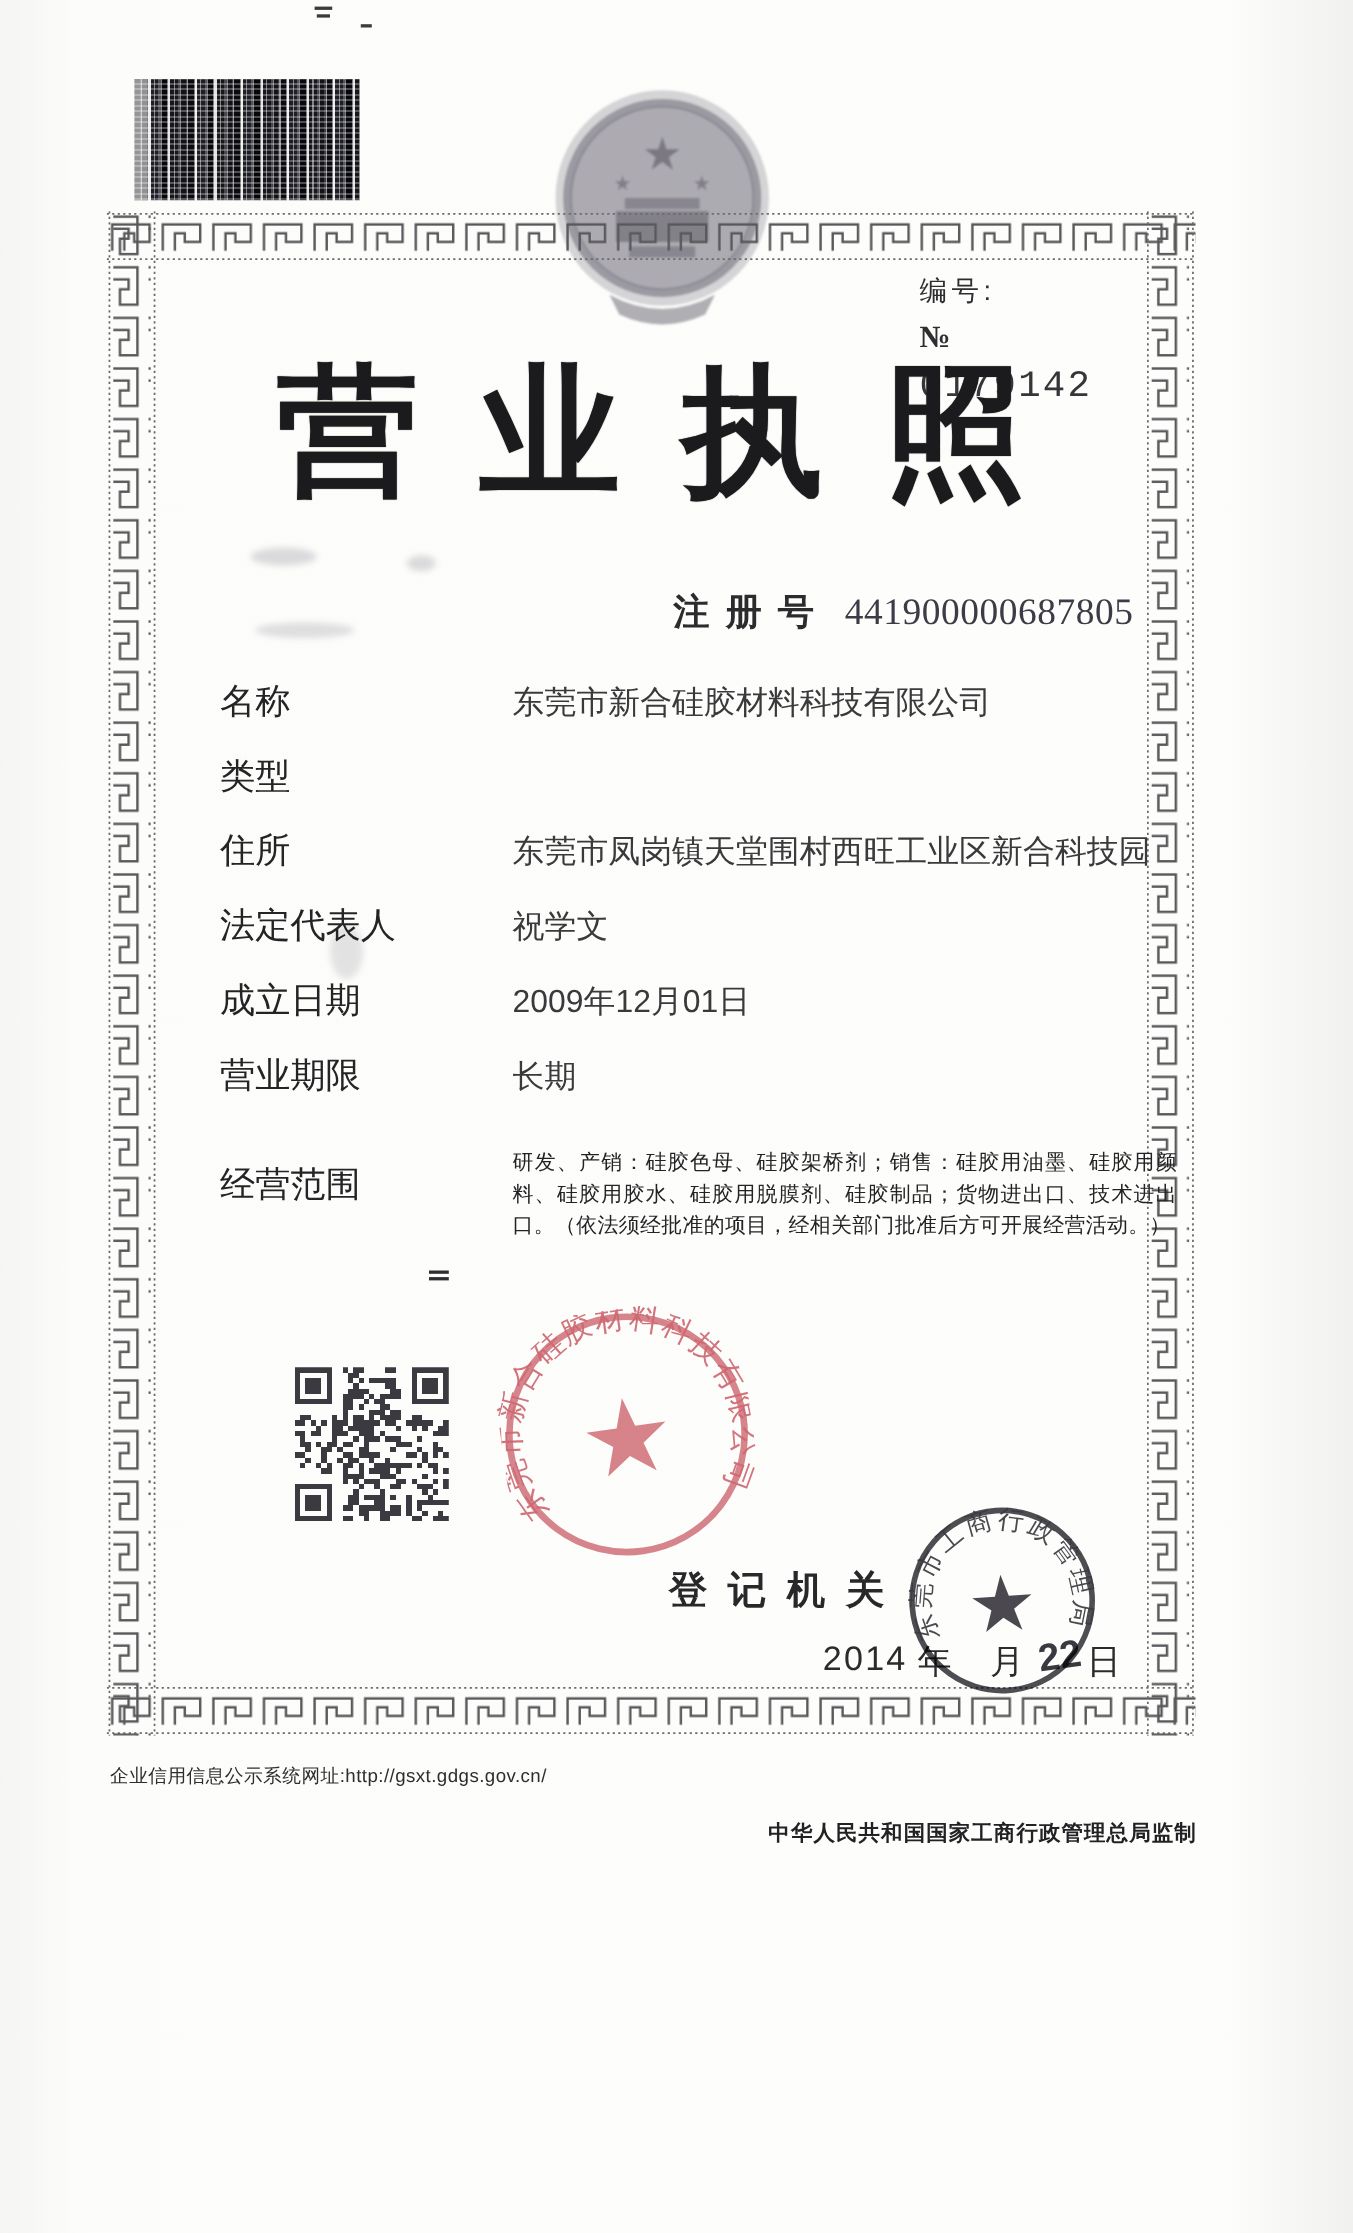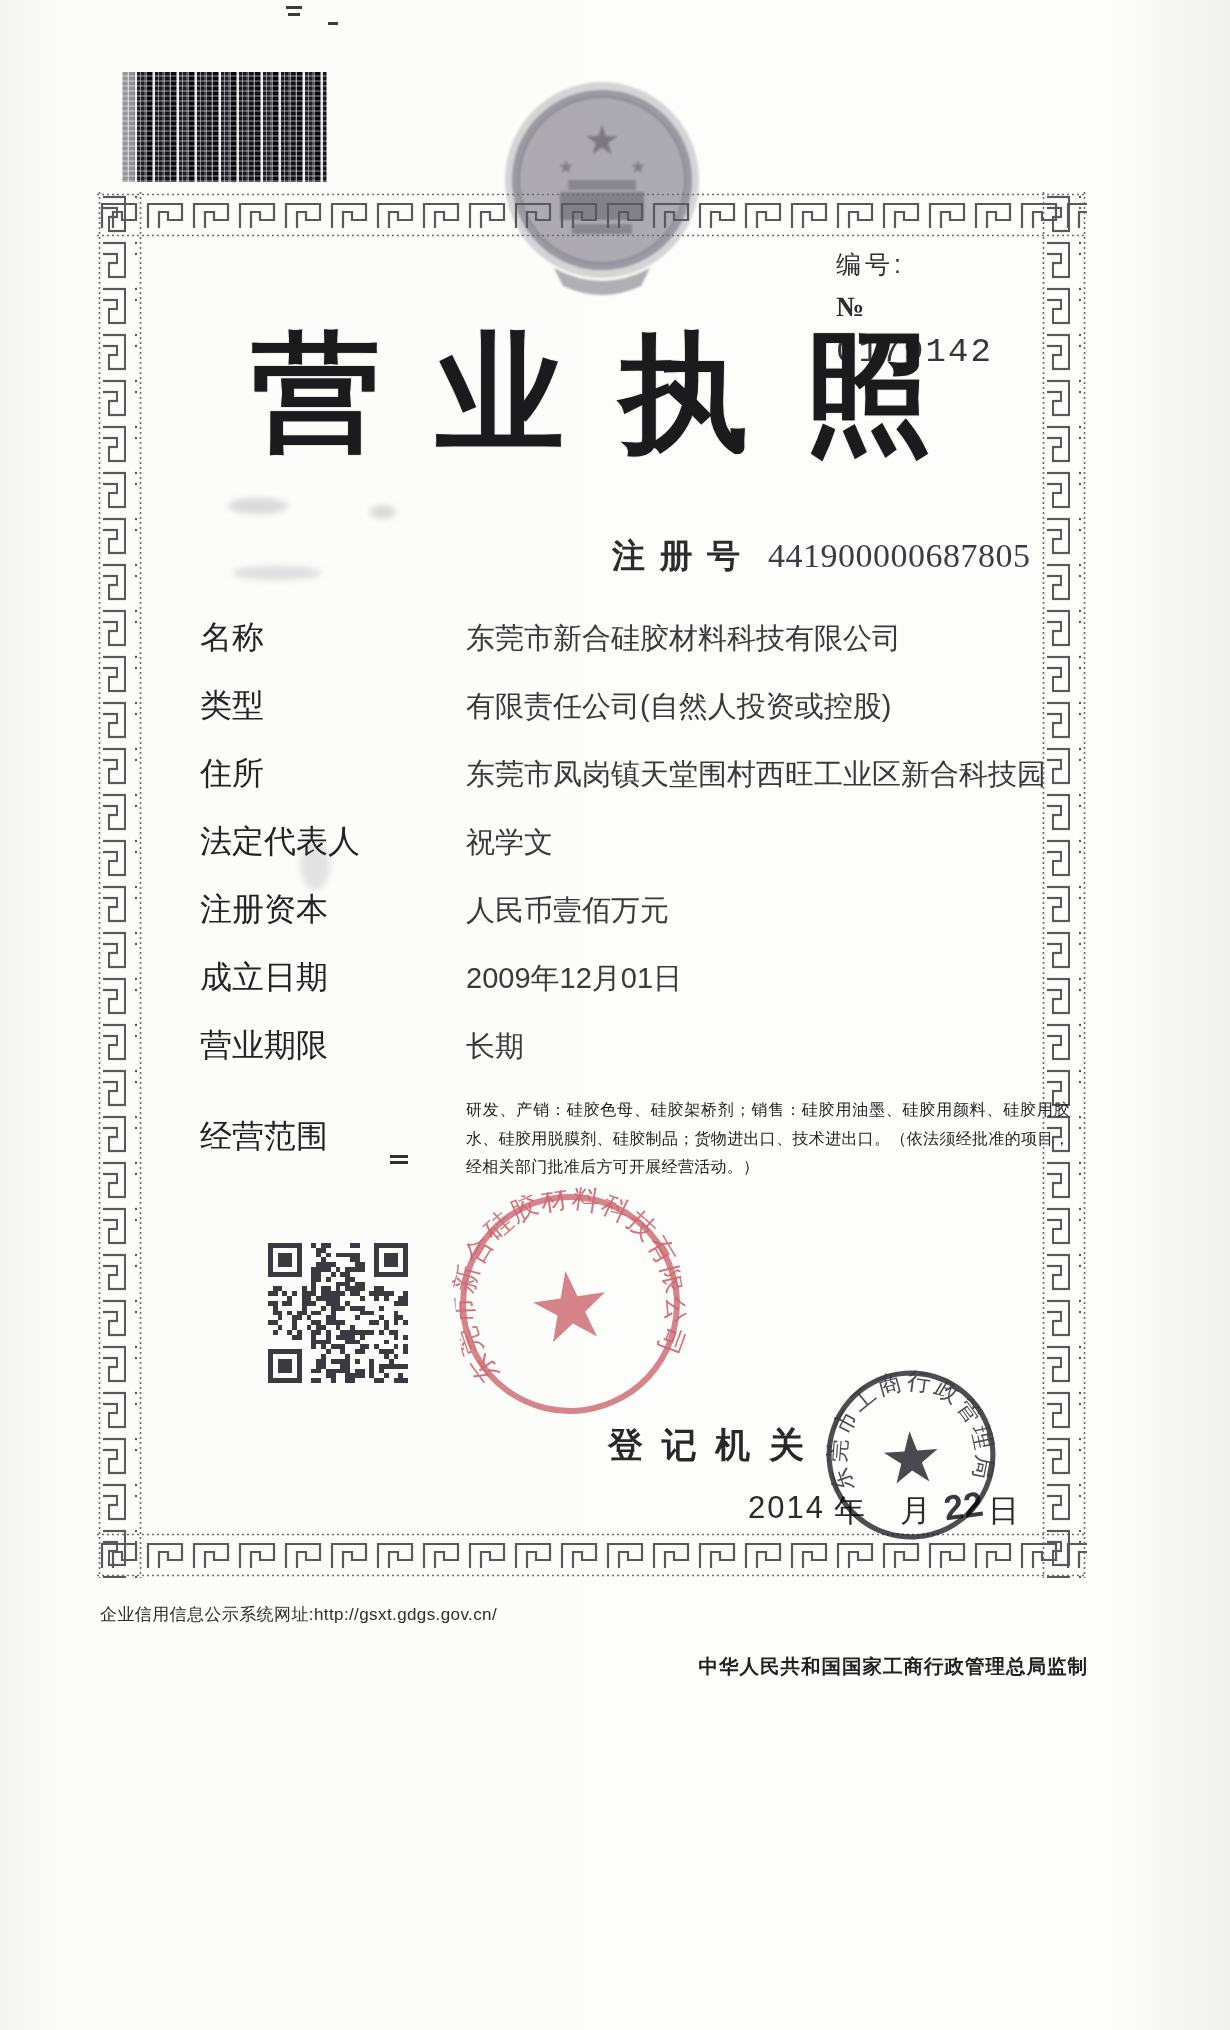--- a/index.html
+++ b/index.html
@@ -52,22 +52,22 @@
   }
   .regline{position:absolute;left:612px;top:534px;display:flex;align-items:baseline;}
   .reg-label{width:128px;font-size:33px;font-weight:600;color:#2c2c2e;}
   .reg-number{margin-left:28px;font-family:"Liberation Serif",serif;font-size:34px;color:#3c3c46;letter-spacing:.5px;}
   .rows{position:absolute;left:200px;top:616px;width:870px;}
   .row{display:flex;align-items:baseline;height:68px;}
   .row.last{align-items:center;height:auto;}
   .flabel{width:250px;flex:0 0 250px;font-size:32px;font-weight:400;color:#242426;}
   .fvalue{margin-left:16px;font-size:29px;color:#3a3a3c;white-space:nowrap;}
   .row.last .fvalue{
-    white-space:normal;width:618px;font-size:16px;line-height:28.5px;
-    text-align:justify;color:#232325;margin-top:4px;letter-spacing:.3px;font-weight:500;
+    white-space:normal;width:618px;font-size:19px;line-height:28.5px;
+    text-align:justify;color:#232325;margin-top:20px;letter-spacing:.3px;font-weight:500;
   }
   .justify{display:flex;justify-content:space-between;}
   .eq-mark{position:absolute;left:390px;top:1155px;width:18px;height:10px;}
   .eq-mark i{display:block;background:#2f2f31;height:3px;margin-bottom:3px;}
   
   .smudge{position:absolute;border-radius:50%;filter:blur(3px);background:#9a98a2;opacity:.35;}
   .smudge.s1{left:228px;top:498px;width:60px;height:16px;}
   .smudge.s2{left:370px;top:505px;width:26px;height:14px;}
   .smudge.s3{left:232px;top:566px;width:90px;height:14px;opacity:.3;}
   .smudge.s4{left:300px;top:840px;width:30px;height:50px;opacity:.25;}
@@ -184,33 +184,28 @@
   <div class="smudge s3"></div>
   <div class="smudge s4"></div>
 
   <div class="rows">
     <div class="row">
       <span class="flabel"><span>名</span><span>称</span></span>
       <span class="fvalue">东莞市新合硅胶材料科技有限公司</span>
     </div>
     <div class="row">
       <span class="flabel"><span>类</span><span>型</span></span>
-      <span class="fvalue">有限责任公司(自然人投资或控股)</span>
     </div>
     <div class="row">
       <span class="flabel"><span>住</span><span>所</span></span>
       <span class="fvalue">东莞市凤岗镇天堂围村西旺工业区新合科技园</span>
     </div>
     <div class="row">
       <span class="flabel"><span>法</span><span>定</span><span>代</span><span>表</span><span>人</span></span>
       <span class="fvalue">祝学文</span>
-    </div>
-    <div class="row">
-      <span class="flabel"><span>注</span><span>册</span><span>资</span><span>本</span></span>
-      <span class="fvalue">人民币壹佰万元</span>
     </div>
     <div class="row">
       <span class="flabel"><span>成</span><span>立</span><span>日</span><span>期</span></span>
       <span class="fvalue">2009年12月01日</span>
     </div>
     <div class="row">
       <span class="flabel"><span>营</span><span>业</span><span>期</span><span>限</span></span>
       <span class="fvalue">长期</span>
     </div>
     <div class="row last">

